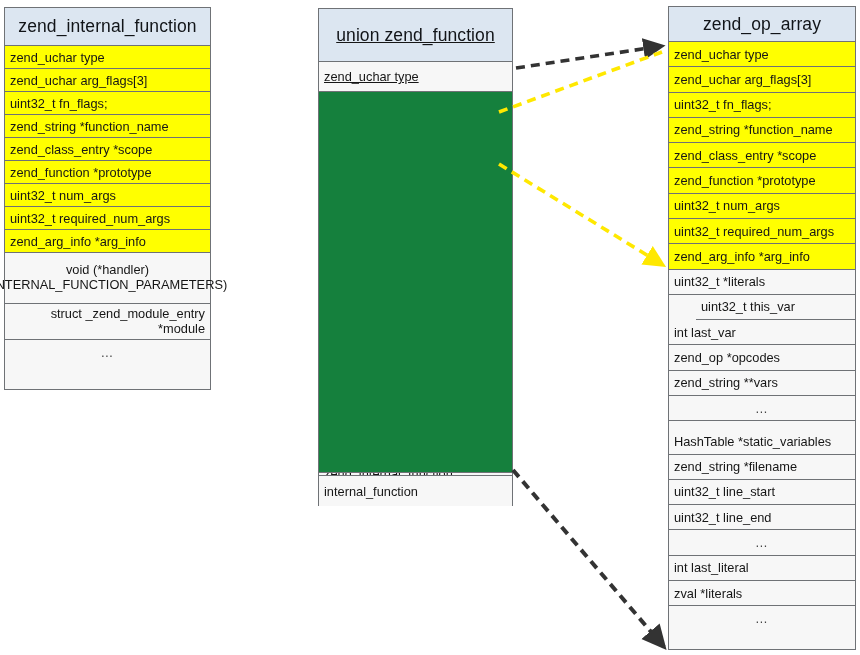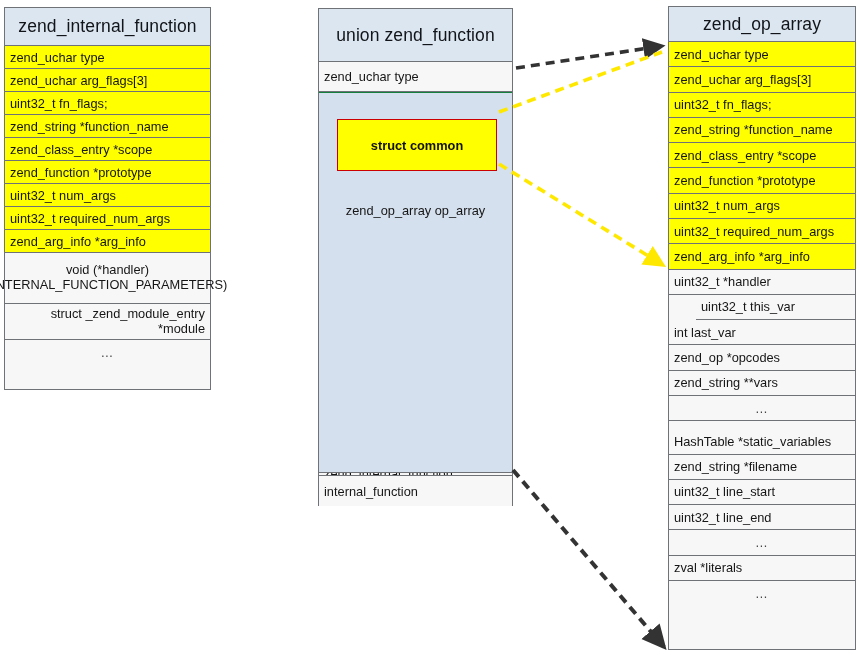--- a/index.html
+++ b/index.html
@@ -38,21 +38,21 @@
   .row:last-child{border-bottom:none;}
   .row.yellow{background:#ffff00;}
   .row.center{justify-content:center;text-align:center;white-space:normal;line-height:1.14;}
   .row.dots{justify-content:center;color:#444;letter-spacing:1px;}
 
   
   #left-box{left:4px;top:7px;width:207px;height:383px;}
   #left-box .box-header{height:38px;}
 
   
-  #union-box{left:318px;top:8px;width:195px;height:498px;background:#15803d;}
+  #union-box{left:318px;top:8px;width:195px;height:498px;background:#15803d;text-decoration:underline;}
   #union-box .box-header{height:53px;font-size:17.5px;}
   #union-row-type{height:30px;border-bottom:1px solid #6f7276;}
   #union-body{
     position:absolute;left:0;top:84px;width:193px;height:382px;
     background:#d5e0ee;
     box-sizing:border-box;
   }
   #struct-common{
     position:absolute;left:18px;top:26px;width:160px;height:52px;
     background:#ffff00;border:1.5px solid #cc0000;box-sizing:border-box;
@@ -106,54 +106,51 @@
         <div class="row center" style="height: 51px;">void (*handler)(INTERNAL_FUNCTION_PARAMETERS)</div>
         <div class="row center" style="height: 36px; text-align: right;">struct _zend_module_entry *module</div>
         <div class="row dots" style="height: 24px;">…</div>
       </div>
   </div>
 
   <div class="box" id="union-box">
     <div class="box-header">union zend_function</div>
     <div class="row" id="union-row-type">zend_uchar type</div>
 
-    <div id="union-body">
-      <div id="struct-common">struct common</div>
-      <div id="union-opwrap">zend_op_array op_array</div>
-    </div>
 
     <div id="union-row-clipped">
       <span>zend_internal_function</span>
     </div>
     <div id="union-row-internal">internal_function</div>
   </div>
 
   <div class="box" id="right-box">
     <div class="box-header">zend_op_array</div>
     <div id="right-rows">
         <div class="row yellow" style="height: 25.2917px;">zend_uchar type</div>
         <div class="row yellow" style="height: 25.2917px;">zend_uchar arg_flags[3]</div>
         <div class="row yellow" style="height: 25.2917px;">uint32_t fn_flags;</div>
         <div class="row yellow" style="height: 25.2917px;">zend_string *function_name</div>
         <div class="row yellow" style="height: 25.2917px;">zend_class_entry *scope</div>
         <div class="row yellow" style="height: 25.2917px;">zend_function *prototype</div>
         <div class="row yellow" style="height: 25.2917px;">uint32_t num_args</div>
         <div class="row yellow" style="height: 25.2917px;">uint32_t required_num_args</div>
         <div class="row yellow" style="height: 25.2917px;">zend_arg_info *arg_info</div>
-        <div class="row" style="height: 25.2917px;">uint32_t *handler</div>
+        <div class="row" style="height: 25.2917px;">uint32_t *literals</div>
         <div class="row" style="height: 25.2917px; margin-left: 27px;">uint32_t this_var</div>
         <div class="row" style="height: 25.2917px;">int last_var</div>
         <div class="row" style="height: 25.2917px;">zend_op *opcodes</div>
         <div class="row" style="height: 25.2917px;">zend_string **vars</div>
         <div class="row dots" style="height: 25.2917px;">…</div>
         <div class="row" style="height: 25.2917px; margin-top: 8px;">HashTable *static_variables</div>
         <div class="row" style="height: 25.2917px;">zend_string *filename</div>
         <div class="row" style="height: 25.2917px;">uint32_t line_start</div>
         <div class="row" style="height: 25.2917px;">uint32_t line_end</div>
         <div class="row dots" style="height: 25.2917px;">…</div>
+        <div class="row" style="height: 25.2917px;">int last_literal</div>
         <div class="row" style="height: 25.2917px;">zval *literals</div>
         <div class="row dots" style="height: 25.2917px;">…</div>
       </div>
   </div>
 
   <svg id="connectors" viewBox="0 0 860 655" xmlns="http://www.w3.org/2000/svg">
     <defs>
       <marker id="arrow-black" markerWidth="7" markerHeight="7" refX="5.2" refY="3" orient="auto" markerUnits="strokeWidth">
         <path d="M0,0 L6.2,3 L0,6 z" fill="#333333"></path>
       </marker>

